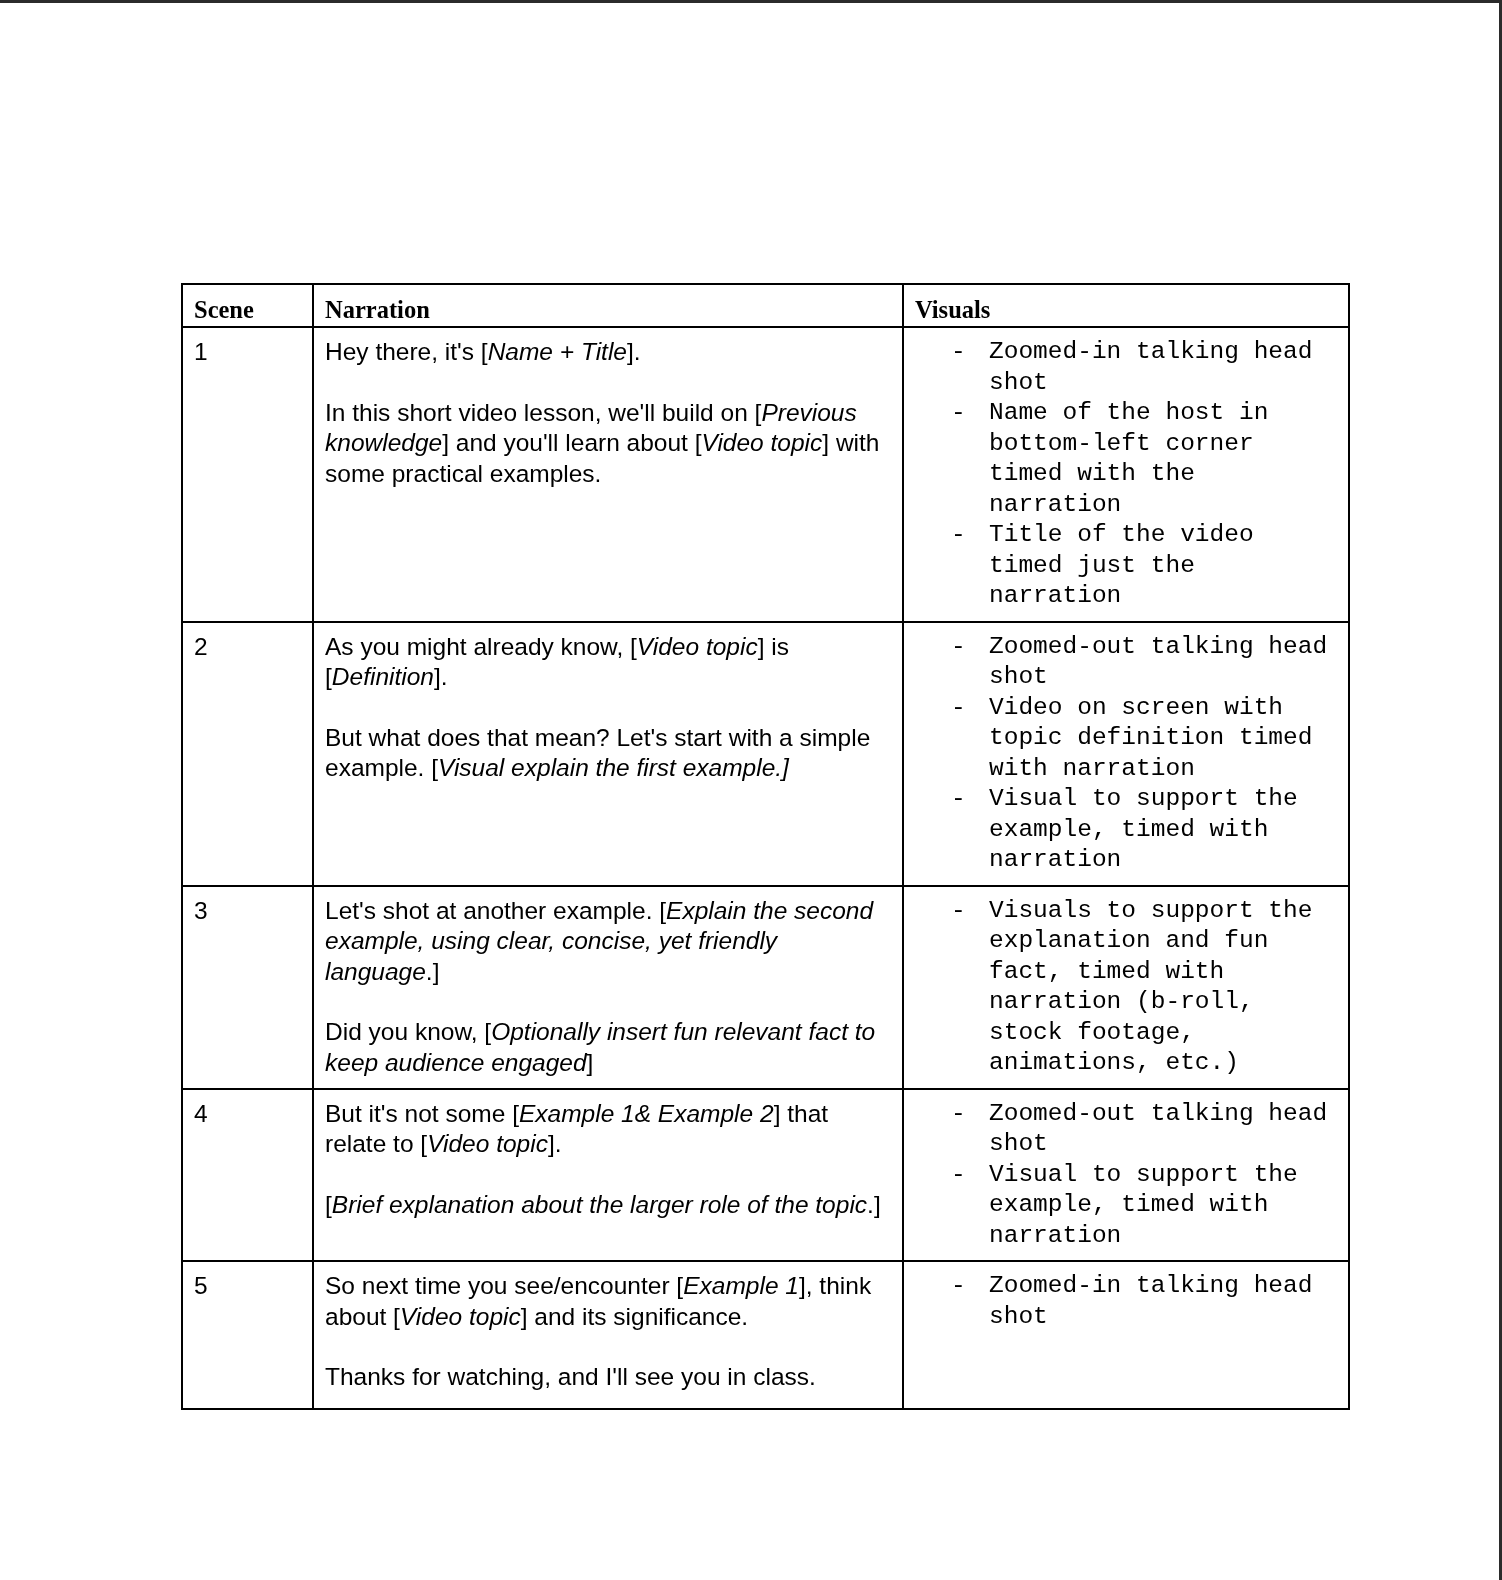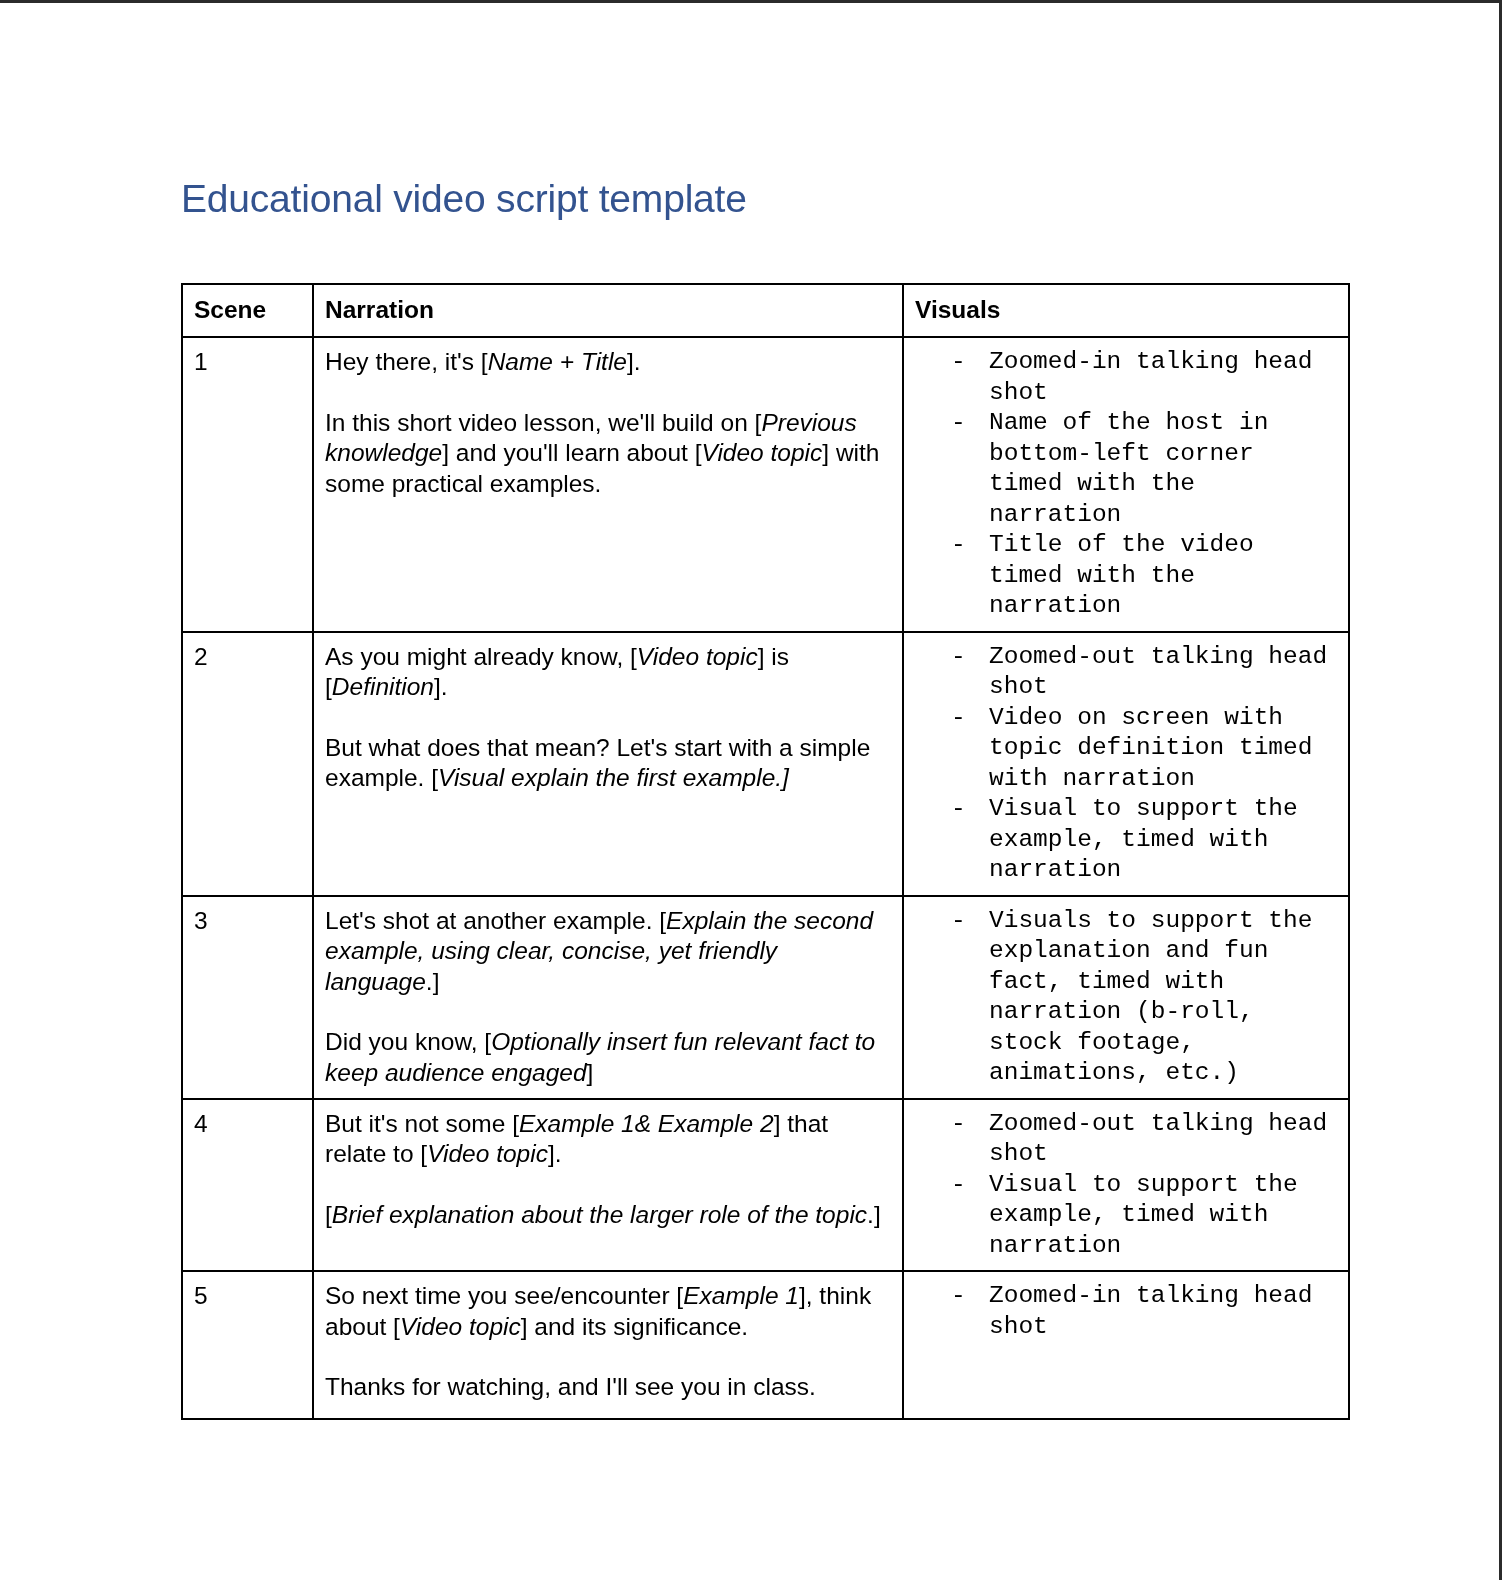--- a/index.html
+++ b/index.html
@@ -59,22 +59,23 @@
     vertical-align: top;
     padding: 9px 11px 9px 11px;
     font-size: 24.5px;
     line-height: 30.5px;
     text-align: left;
     font-weight: 400;
   }
   table.script-table thead th {
     font-weight: 700;
     padding-top: 10px;
-    padding-bottom: 10px;
+    padding-bottom: 0;
     height: 31px;
+    font-family: Liberation Serif, serif;
   }
   col.c-scene  { width: 131px; }
   col.c-narr   { width: 590px; }
   col.c-vis    { width: 446px; }
 
   .scene-num {
     font-size: 24.5px;
     line-height: 30.5px;
   }
 
@@ -114,21 +115,20 @@
   tr.row-2 td { height: 220px; }
   tr.row-3 td { height: 178px; }
   tr.row-4 td { height: 148px; }
   tr.row-5 td { height: 128px; }
 </style>
 </head>
 <body>
 
 <div class="sheet">
 
-  <div class="doc-title">Educational video script template</div>
 
   <table class="script-table">
     <colgroup>
       <col class="c-scene">
       <col class="c-narr">
       <col class="c-vis">
     </colgroup>
     <thead>
       <tr>
         <th>Scene</th>
@@ -142,21 +142,21 @@
             <div class="scene-num">1</div>
           </td>
           <td class="narration">
             <p><span>Hey there, it's [</span><em>Name + Title</em><span>].</span></p>
             <p><span>In this short video lesson, we'll build on [</span><em>Previous knowledge</em><span>] and you'll learn about [</span><em>Video topic</em><span>] with some practical examples.</span></p>
           </td>
           <td class="visuals">
             <ul class="vis-list">
               <li>Zoomed-in talking head shot</li>
               <li>Name of the host in bottom-left corner timed with the narration</li>
-              <li>Title of the video timed with the narration</li>
+              <li>Title of the video timed just the narration</li>
             </ul>
           </td>
         </tr>
         <tr class="row-2">
           <td>
             <div class="scene-num">2</div>
           </td>
           <td class="narration">
             <p><span>As you might already know, [</span><em>Video topic</em><span>] is [</span><em>Definition</em><span>].</span></p>
             <p><span>But what does that mean? Let's start with a simple example. [</span><em>Visual explain the first example.]</em></p>

